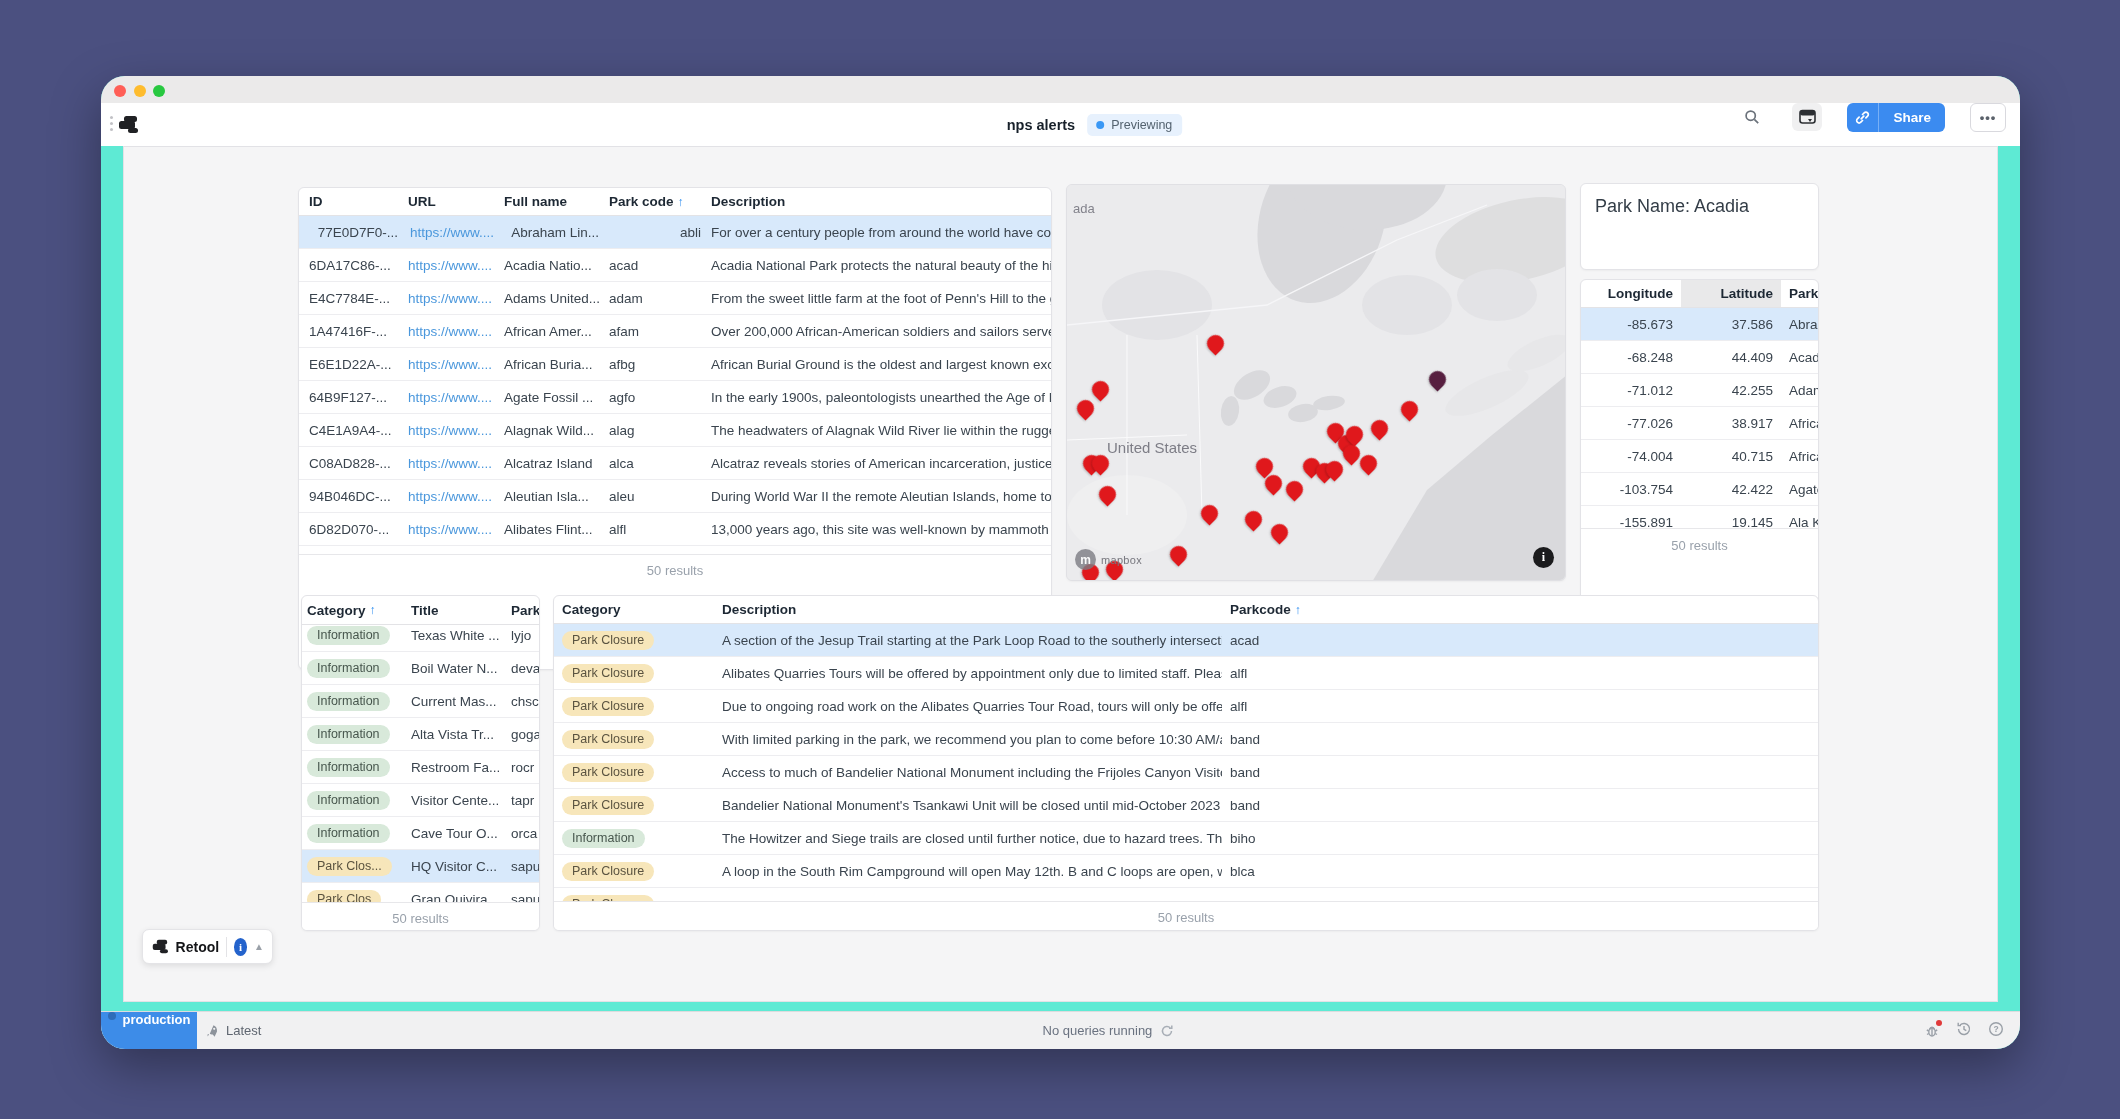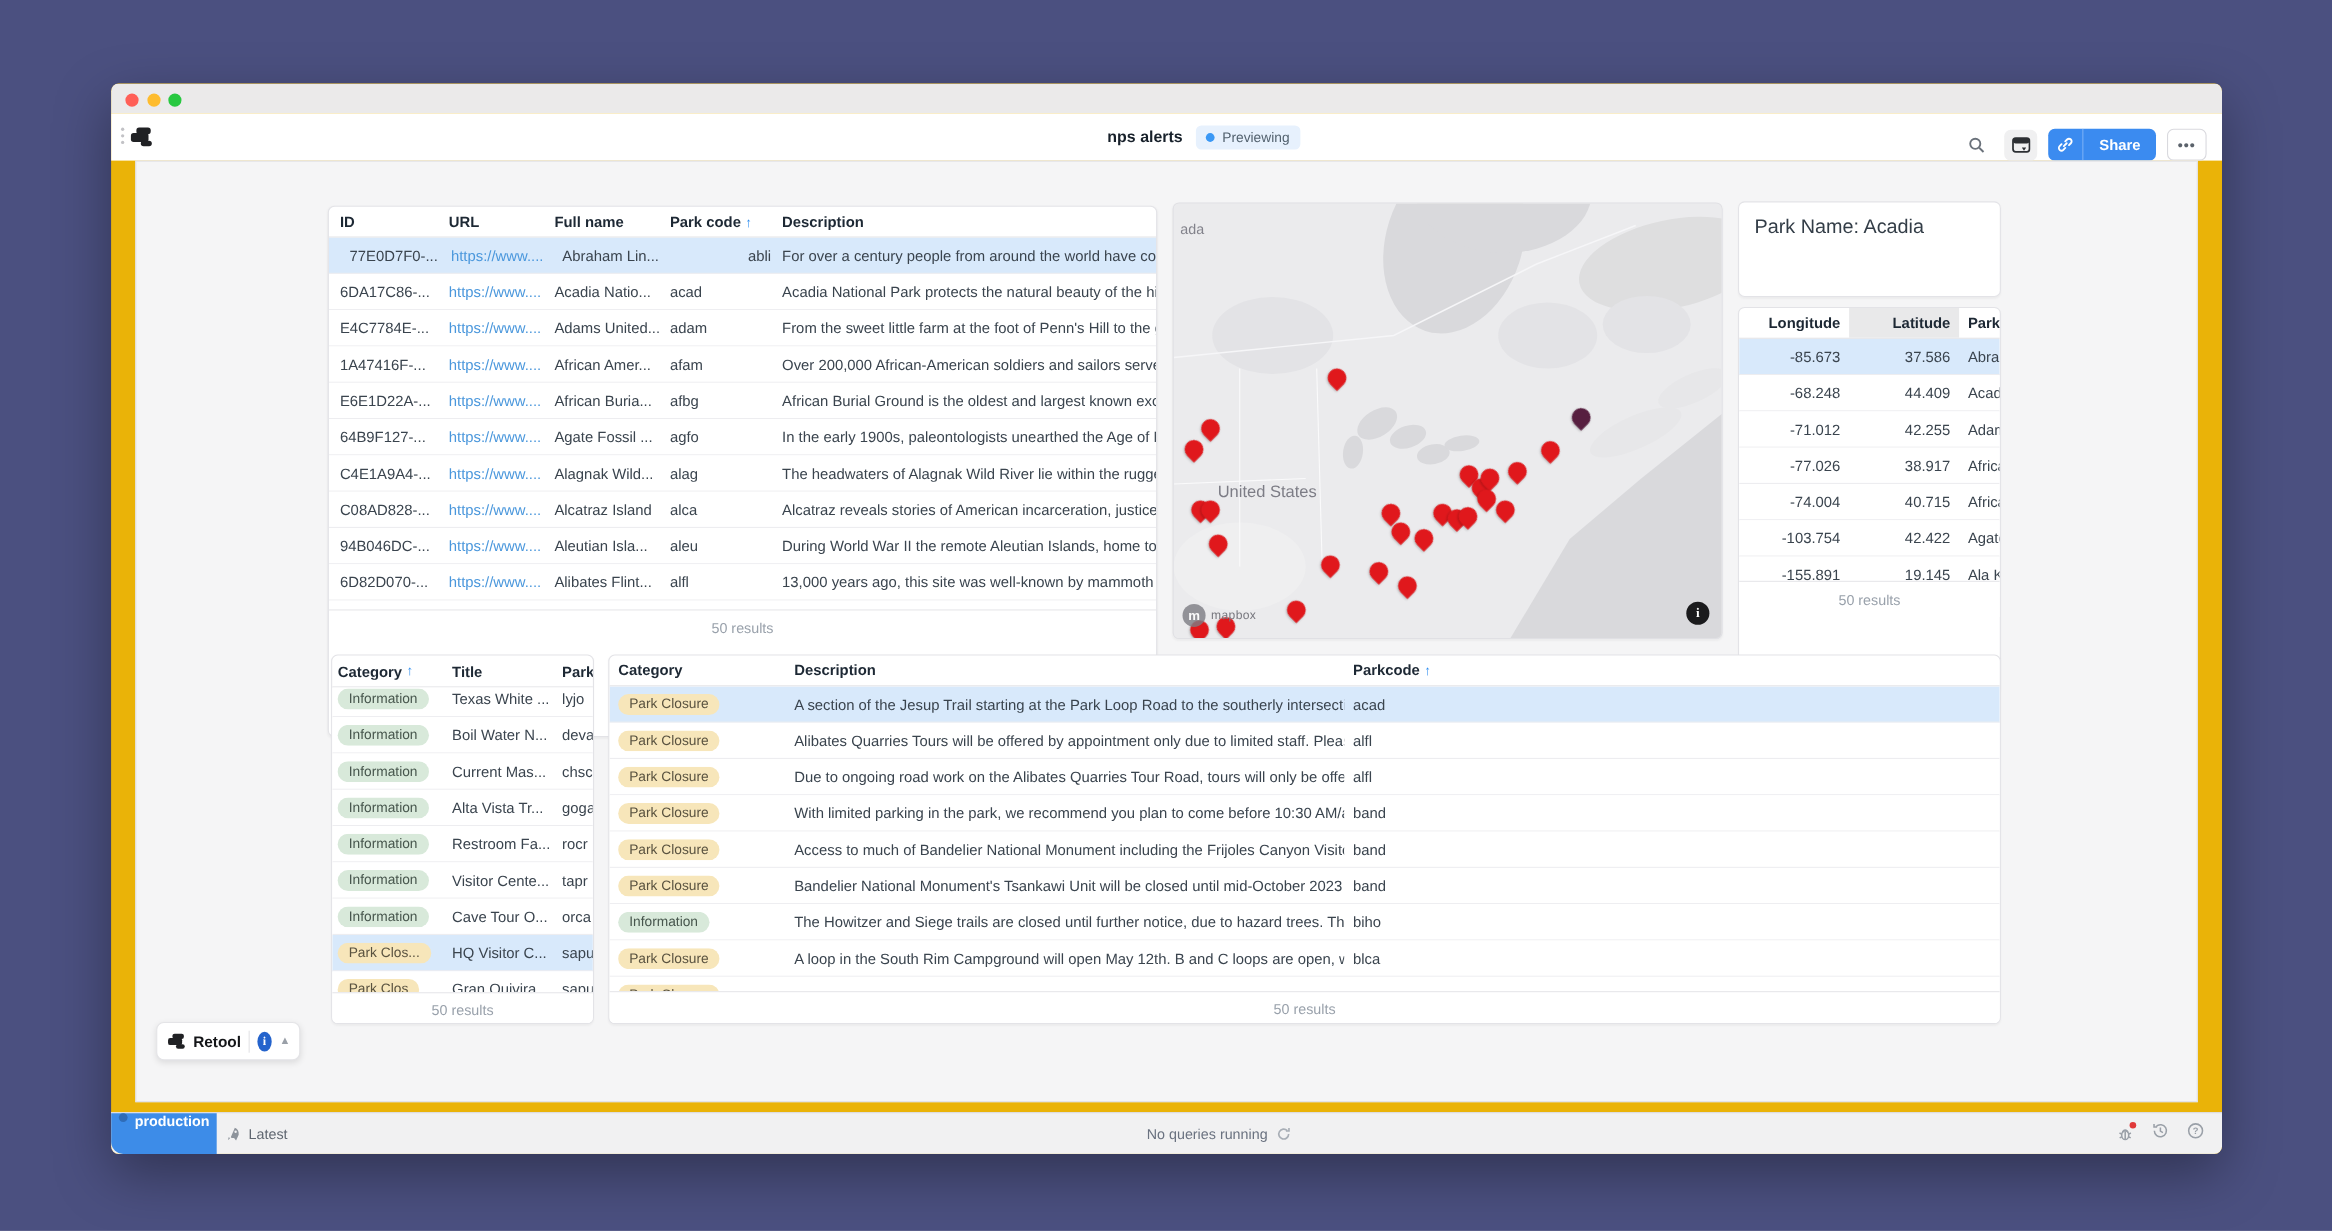--- a/index.html
+++ b/index.html
@@ -1,20 +1,20 @@
 <!DOCTYPE html>
 <html><head>
 <meta charset="utf-8">
 <style>
   * { margin:0; padding:0; box-sizing:border-box; }
   html,body { width:2120px; height:1119px; font-family:"Liberation Sans", sans-serif; }
   .desktop { position:relative; width:2120px; height:1119px; background:#4b5080; overflow:hidden; }
 
   .window { position:absolute; left:101px; top:76px; width:1919px; height:973px;
-            background:#eab308; border-radius:7px; overflow:hidden;
+            background:#5eead4; border-radius:24px; overflow:hidden;
             box-shadow:0 18px 50px rgba(0,0,0,.35); }
 
   
   .titlebar { position:absolute; left:0; top:0; right:0; height:27px; background:#ebeaea; }
   .tl-dot { position:absolute; top:9px; width:12px; height:12px; border-radius:50%; }
   .tl-red { left:13px; background:#ff5f57; }
   .tl-yellow { left:33px; background:#febc2e; }
   .tl-green { left:52px; background:#28c840; }
 
   
@@ -27,21 +27,21 @@
   .rt-logo .b1 { left:5px; top:0; width:13px; height:6px; }
   .rt-logo .b2 { left:0; top:5px; width:16px; height:8px; }
   .rt-logo .b3 { left:9px; top:12px; width:10px; height:5px; }
   .toolbar-logo { position:absolute; left:18px; top:13px; }
   .tb-center { position:absolute; left:50%; top:0; height:43px; transform:translateX(-50%);
                display:flex; align-items:center; gap:12px; margin-left:34px; }
   .app-title { font-size:14.5px; font-weight:700; color:#17202a; }
   .preview-badge { display:flex; align-items:center; gap:7px; background:#e7f1fd; border-radius:5px;
                    padding:4px 10px 4px 9px; font-size:12.5px; color:#53626f; }
   .preview-badge .dot { width:8px; height:8px; border-radius:50%; background:#3a98f5; }
-  .tb-right { position:absolute; right:14px; top:0; height:43px; display:flex; align-items:flex-end; gap:10px; }
+  .tb-right { position:absolute; right:14px; top:0; height:43px; display:flex; align-items:flex-start; gap:25px; }
   .icon-btn { width:30px; height:28px; display:flex; align-items:center; justify-content:center;
               border-radius:6px; color:#6b727b; }
   .icon-btn.bg { background:#f0f0f1; }
   .share-group { display:flex; height:29px; border-radius:6px; overflow:hidden; background:#3b8bf0; }
   .share-link { width:32px; display:flex; align-items:center; justify-content:center;
                 border-right:1px solid #78b0f6; }
   .share-label { padding:0 14px; display:flex; align-items:center; color:#ffffff;
                  font-size:13.5px; font-weight:700; }
   .more-btn { width:36px; height:29px; background:#fff; border:1px solid #d9d9de; border-radius:6px;
               display:flex; align-items:center; justify-content:center; color:#5b626b;

